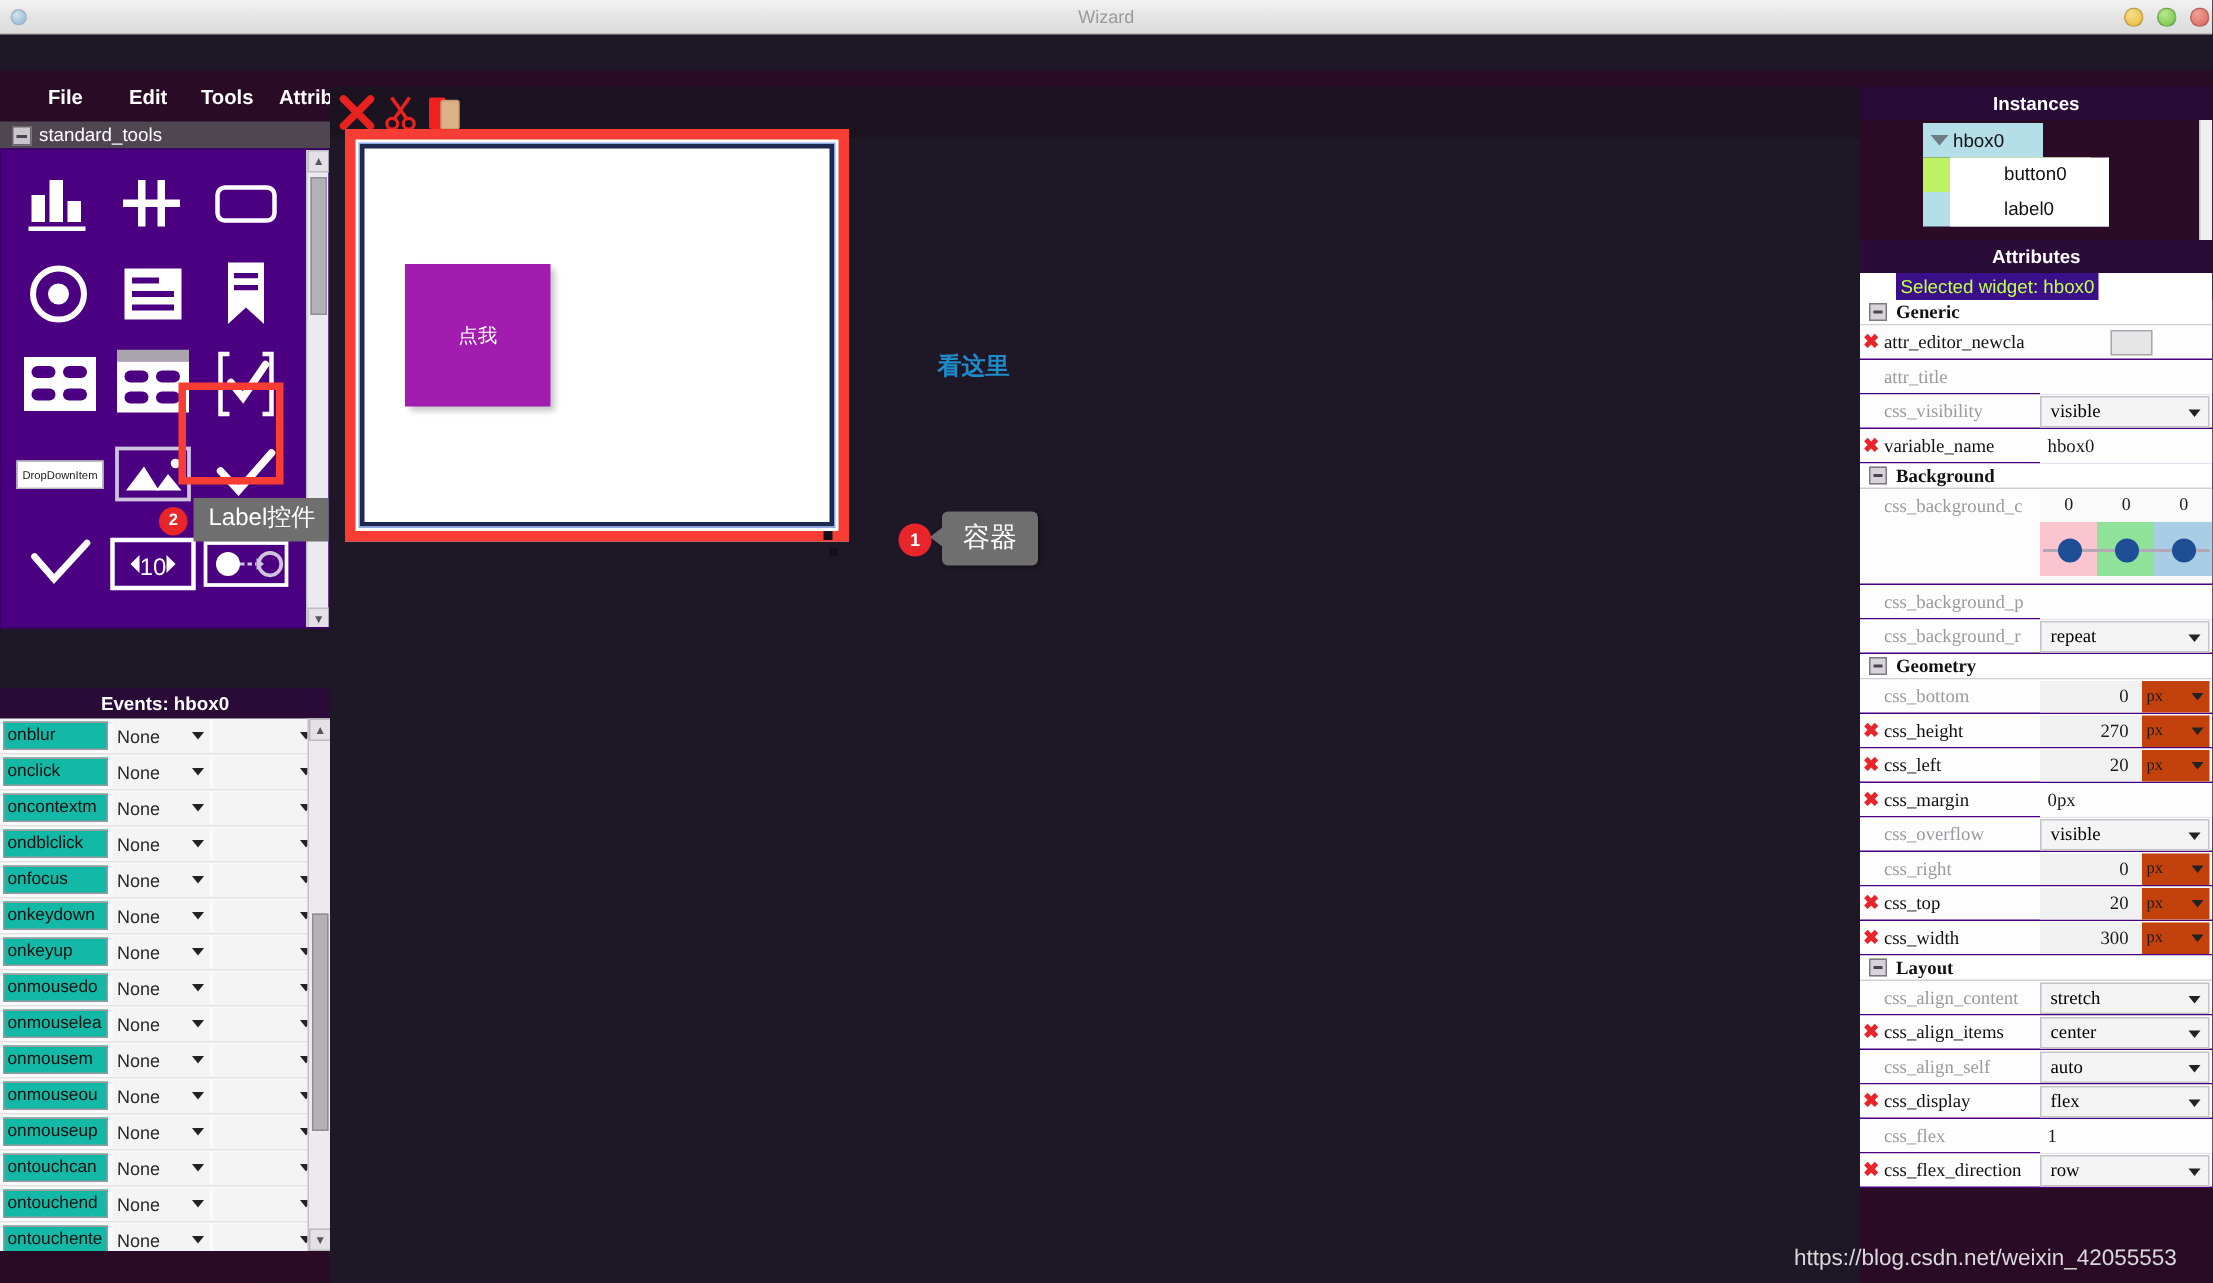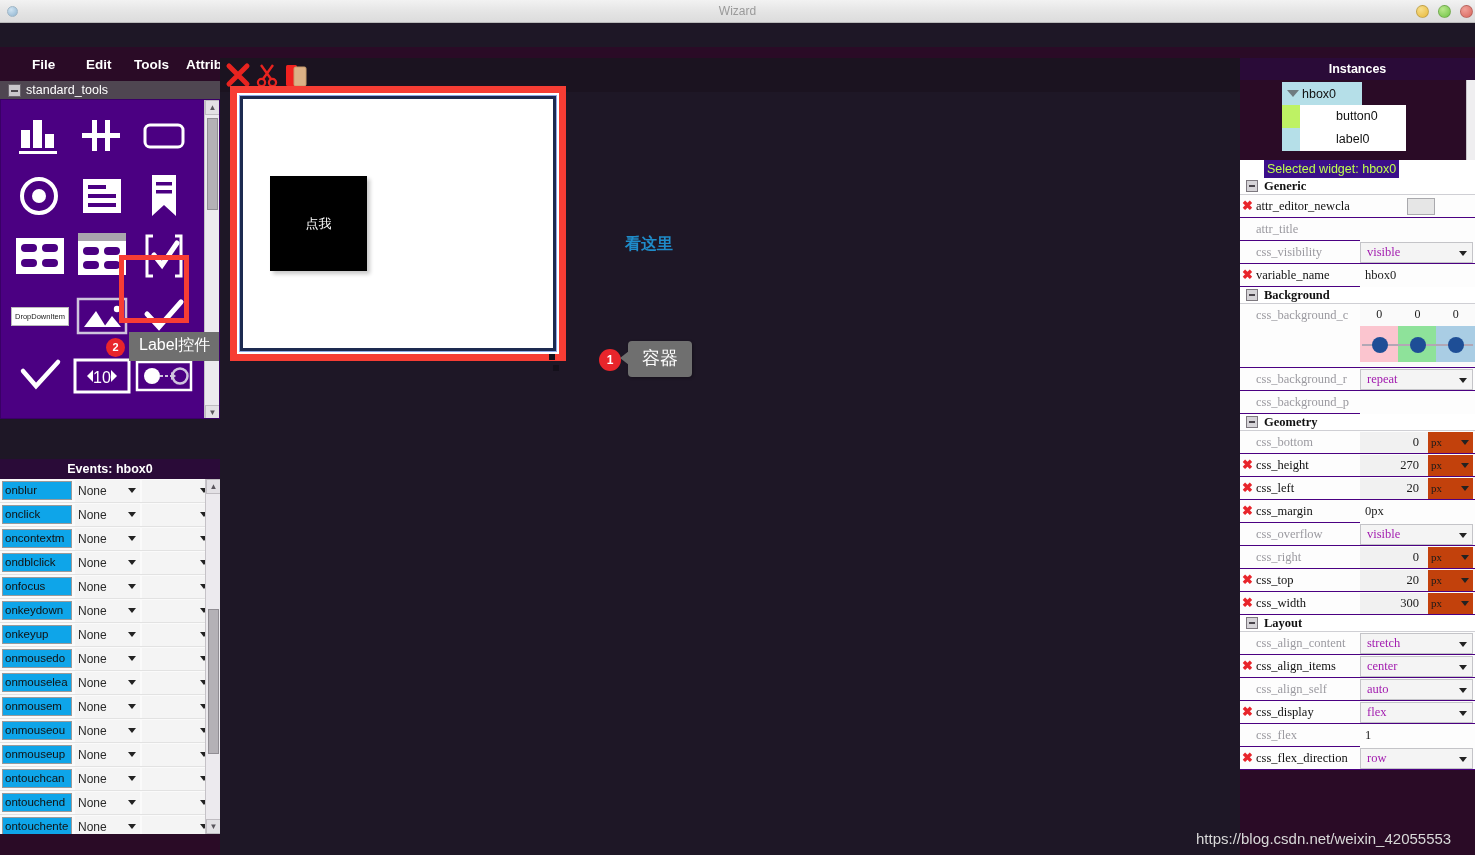--- a/index.html
+++ b/index.html
@@ -123,21 +123,21 @@
   .events-body {
     position:absolute; left:0; top:479px; width:220px; height:355px;
     background:#fafafa; overflow:hidden;
   }
   .ev-row {
     position:relative; height:24px; border-bottom:1px solid #e2e2e2;
     display:flex; align-items:center;
   }
   .ev-name {
     width:70px; height:19px; margin-left:2px;
-    background:#0ea5e9; border:1px solid #9a9a9a;
+    background:#14b8a6; border:1px solid #9a9a9a;
     font-size:11.5px; color:#111; line-height:17px; padding-left:2px;
     overflow:hidden; white-space:nowrap;
   }
   .ev-sel {
     position:relative; width:65px; height:22px; margin-left:3px;
     background:#f4f4f4; font-size:12px; color:#2a2a2a;
     line-height:22px; padding-left:3px;
   }
   .ev-sel .car, .ev-sel2 .car {
     position:absolute; right:4px; top:8px;
@@ -195,21 +195,21 @@
     border-top:3px solid #1d2a50; border-left:3px solid #1d2a50;
     border-right:3px solid #1d2a50; border-bottom:3px solid #1d2a50;
     outline:1px solid #8fa9e8; z-index:3;
   }
   .hbox-inner {
     position:absolute; left:23px; top:41px; width:310px; height:249px;
     background:#ffffff; z-index:2;
   }
   .btn-widget {
     position:absolute; left:50px; top:118px; width:97px; height:95px;
-    background:#000000; color:#ffffff; font-size:13px;
+    background:#a21caf; color:#ffffff; font-size:13px;
     display:flex; align-items:center; justify-content:center;
     box-shadow:3px 3px 4px rgba(0,0,0,.22); z-index:4;
   }
   .label-widget {
     position:absolute; left:405px; top:176px;
     color:#1f8cc9; font-size:16px; font-weight:bold; z-index:4;
   }
   .handle {
     position:absolute; width:6px; height:6px; background:#14101b; z-index:6;
   }
@@ -300,21 +300,21 @@
   .aval {
     position:absolute; left:120px; top:0; width:115px; height:23px;
     background:#f1f1f1; font-size:12.5px; color:#1b1b1b;
     line-height:23px; padding-left:5px; overflow:hidden; white-space:nowrap;
   }
   .aval.plain { background:#f4f4f4; }
   .aval.text  { background:#fdfdfd; }
   .sel-ctl {
     position:absolute; left:120px; top:1px; width:113px; height:21px;
     background:#f4f4f4; border:1px solid #c4c4c8;
-    font-size:12.5px; color:#a21caf; line-height:19px; padding-left:6px;
+    font-size:12.5px; color:#000000; line-height:19px; padding-left:6px;
   }
   .sel-ctl .car {
     position:absolute; right:5px; top:8px;
     width:0;height:0;border-left:4px solid transparent;border-right:4px solid transparent;
     border-top:5px solid #222;
   }
   .num-ctl {
     position:absolute; left:120px; top:1px; width:113px; height:21px;
     background:#f1f1f1;
   }
@@ -692,20 +692,21 @@
         <span class="fill"></span>
         <span class="txt">button0</span>
       </div>
       <div class="inst-row r2">
         <span class="fill"></span>
         <span class="txt">label0</span>
       </div>
       <div class="inst-scroll"></div>
     </div>
 
+    <div class="rp-head">Attributes</div>
     <div class="selwidget">
       <span class="hl">Selected widget: hbox0</span>
     </div>
 
     <div class="attr-list" id="attr-list">
         <div class="grp"><span class="boxicon"></span><span>Generic</span></div>
         <div class="arow">
           <span class="xmark">✖</span>
           <span class="aname on">attr_editor_newcla</span>
           <span class="small-btn"></span>
@@ -735,26 +736,26 @@
             <span class="cp-band r"></span>
             <span class="cp-band g"></span>
             <span class="cp-band b"></span>
             <span class="cp-line"></span>
             <span class="cp-knob" style="left:12px"></span>
             <span class="cp-knob" style="left:50px"></span>
             <span class="cp-knob" style="left:88px"></span>
           </span>
         </div>
         <div class="arow">
+          <span class="aname dim">css_background_p</span>
+          <span class="aval text"></span>
+        </div>
+        <div class="arow">
           <span class="aname dim">css_background_r</span>
           <span class="sel-ctl">repeat<span class="car"></span></span>
-        </div>
-        <div class="arow">
-          <span class="aname dim">css_background_p</span>
-          <span class="aval text"></span>
         </div>
         <div class="grp"><span class="boxicon"></span><span>Geometry</span></div>
         <div class="arow">
           <span class="aname dim">css_bottom</span>
           <span class="num-ctl">
             <span class="v">0</span>
             <span class="u">px<span class="car"></span></span>
           </span>
         </div>
         <div class="arow">

